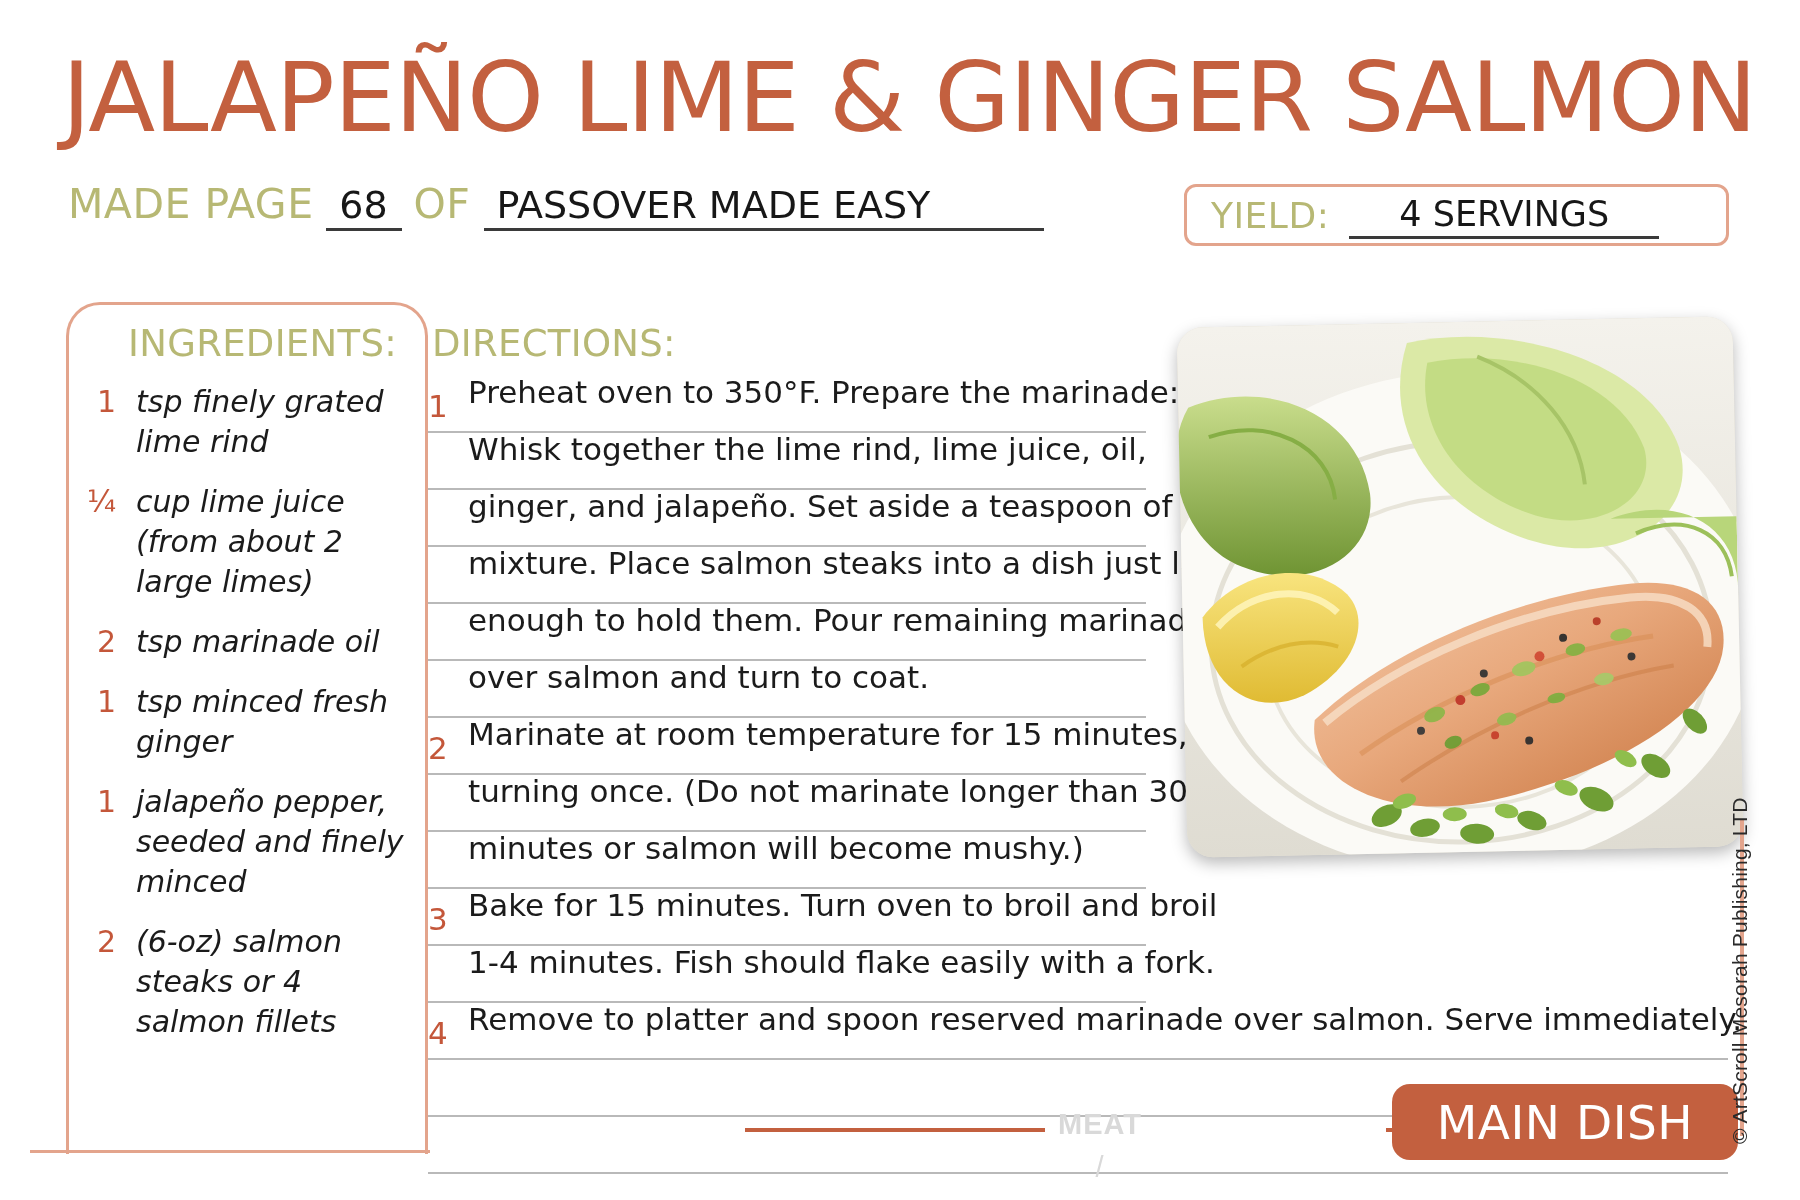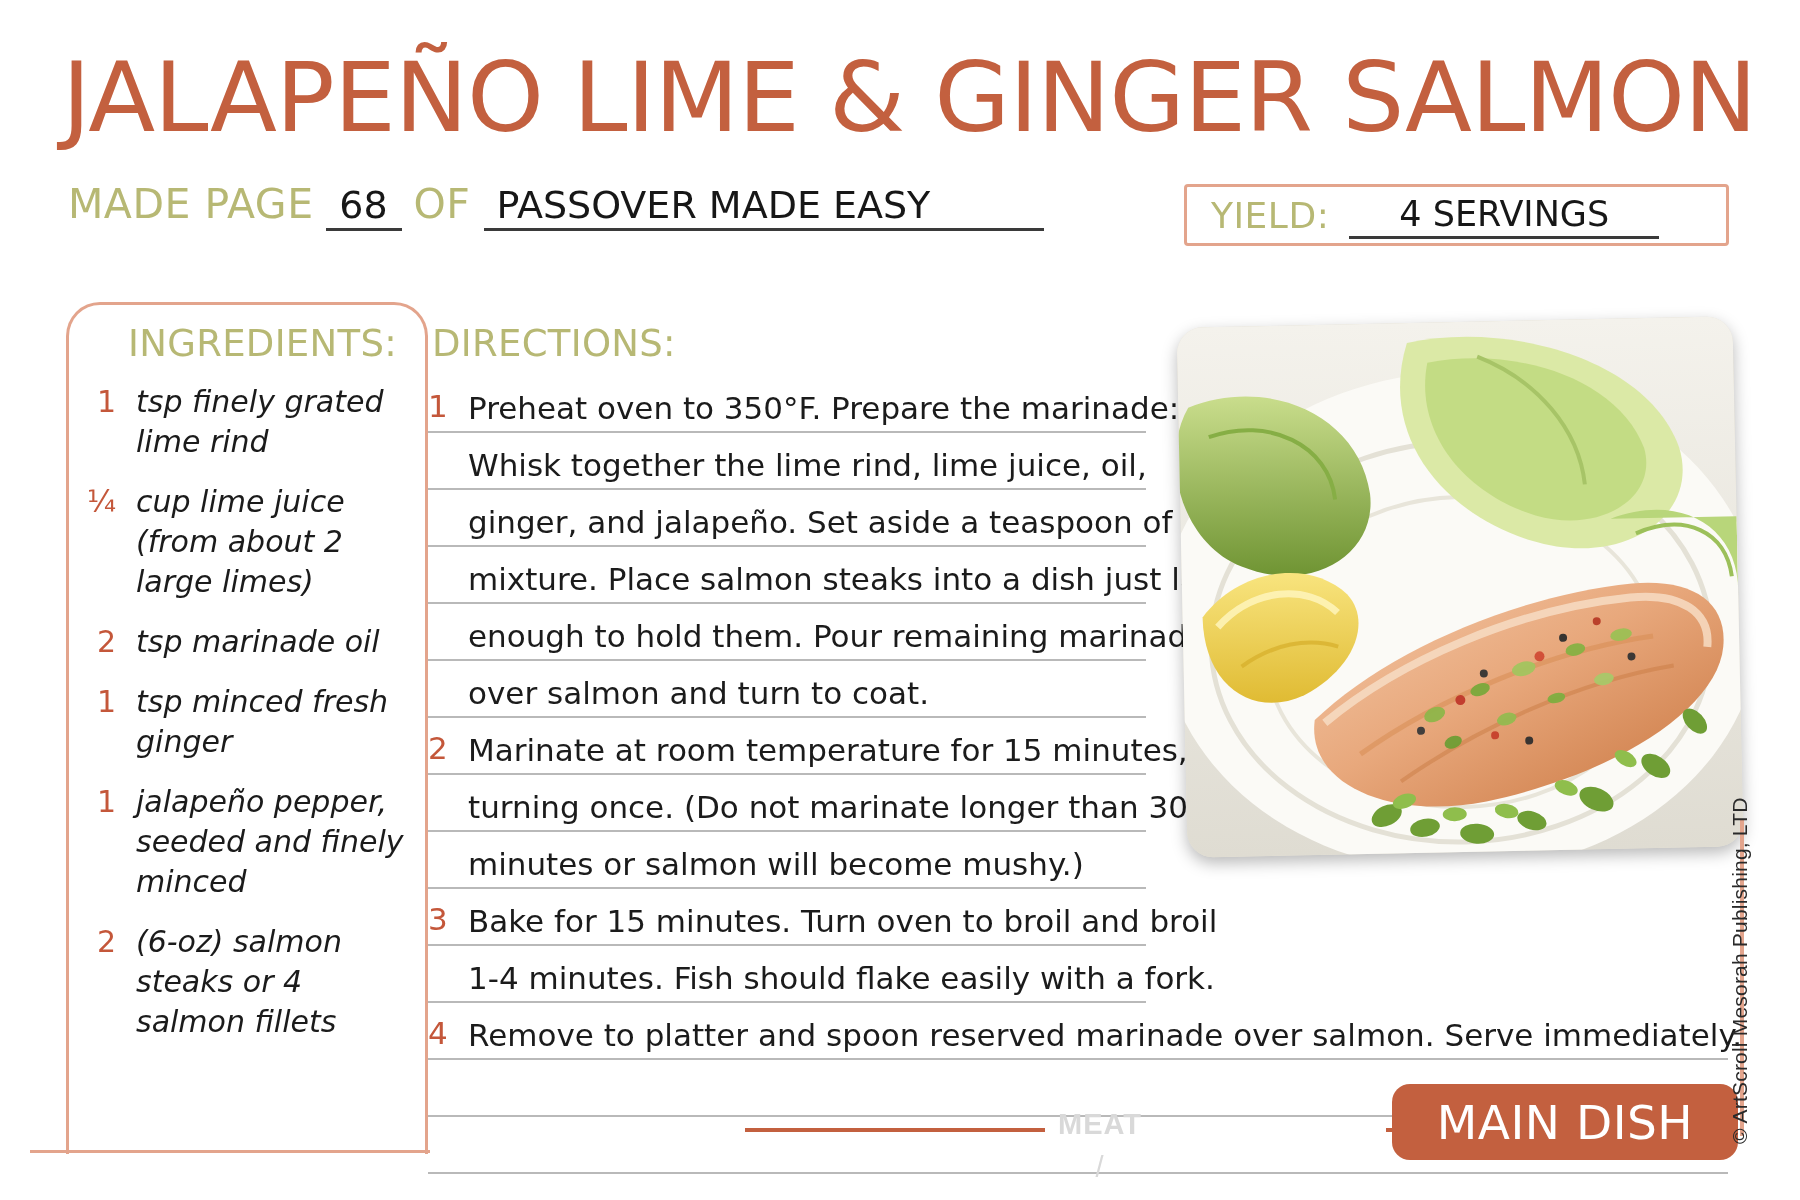--- a/index.html
+++ b/index.html
@@ -68,21 +68,21 @@
   .slot-book { width: 560px; margin-left: 14px; text-align: left; padding-left: 12px; }
 
   
   .yield-box {
     position: absolute;
     left: 1184px;
     top: 184px;
     width: 545px;
     height: 62px;
     border: 3px solid #e3a48c;
-    border-radius: 4px;
+    border-radius: 12px;
     display: flex;
     align-items: center;
     padding-left: 24px;
   }
   .yield-label {
     color: #b7b874;
     font-size: 36px;
     font-family: "DejaVu Sans", sans-serif;
     letter-spacing: 0.5px;
   }
@@ -179,21 +179,21 @@
     left: 0;
     bottom: 6px;
     width: 34px;
     color: #c4573a;
     font-family: "DejaVu Sans", sans-serif;
     font-size: 31px;
     line-height: 38px;
   }
   .dir-text {
     padding-left: 40px;
-    padding-bottom: 4px;
+    padding-bottom: 20px;
     color: #1b1b1b;
     font-family: "DejaVu Sans", sans-serif;
     font-size: 31px;
     line-height: 38px;
     white-space: nowrap;
   }
   .dir-text.indent { padding-left: 40px; }
 
   
   .photo {

